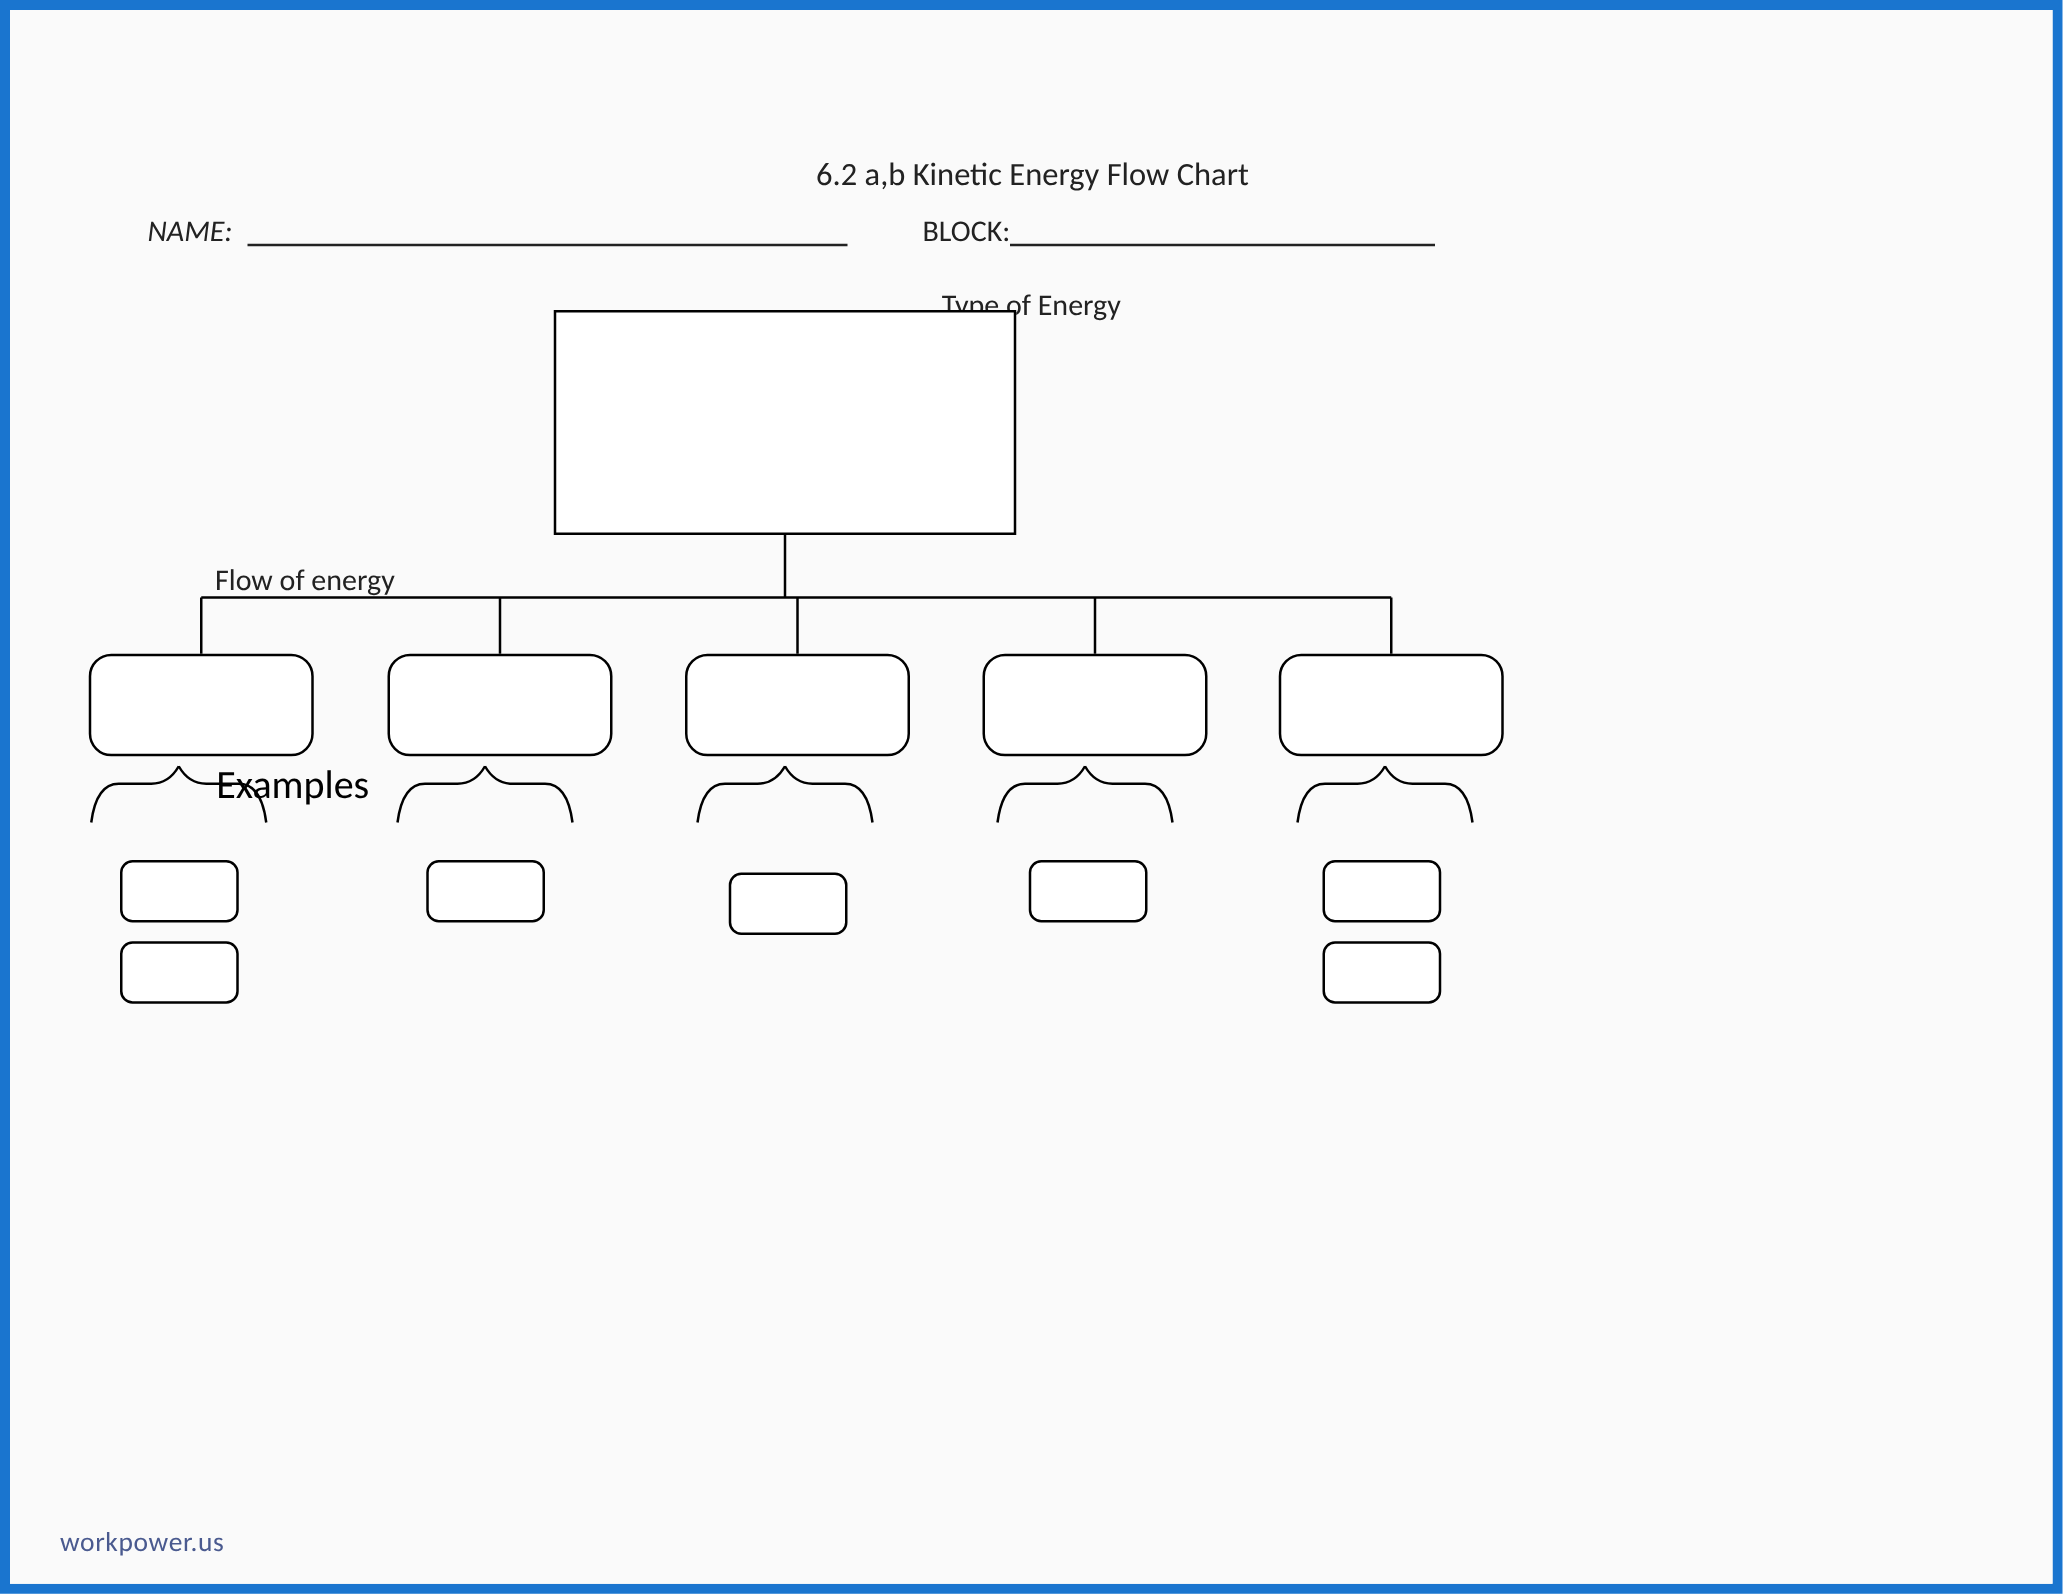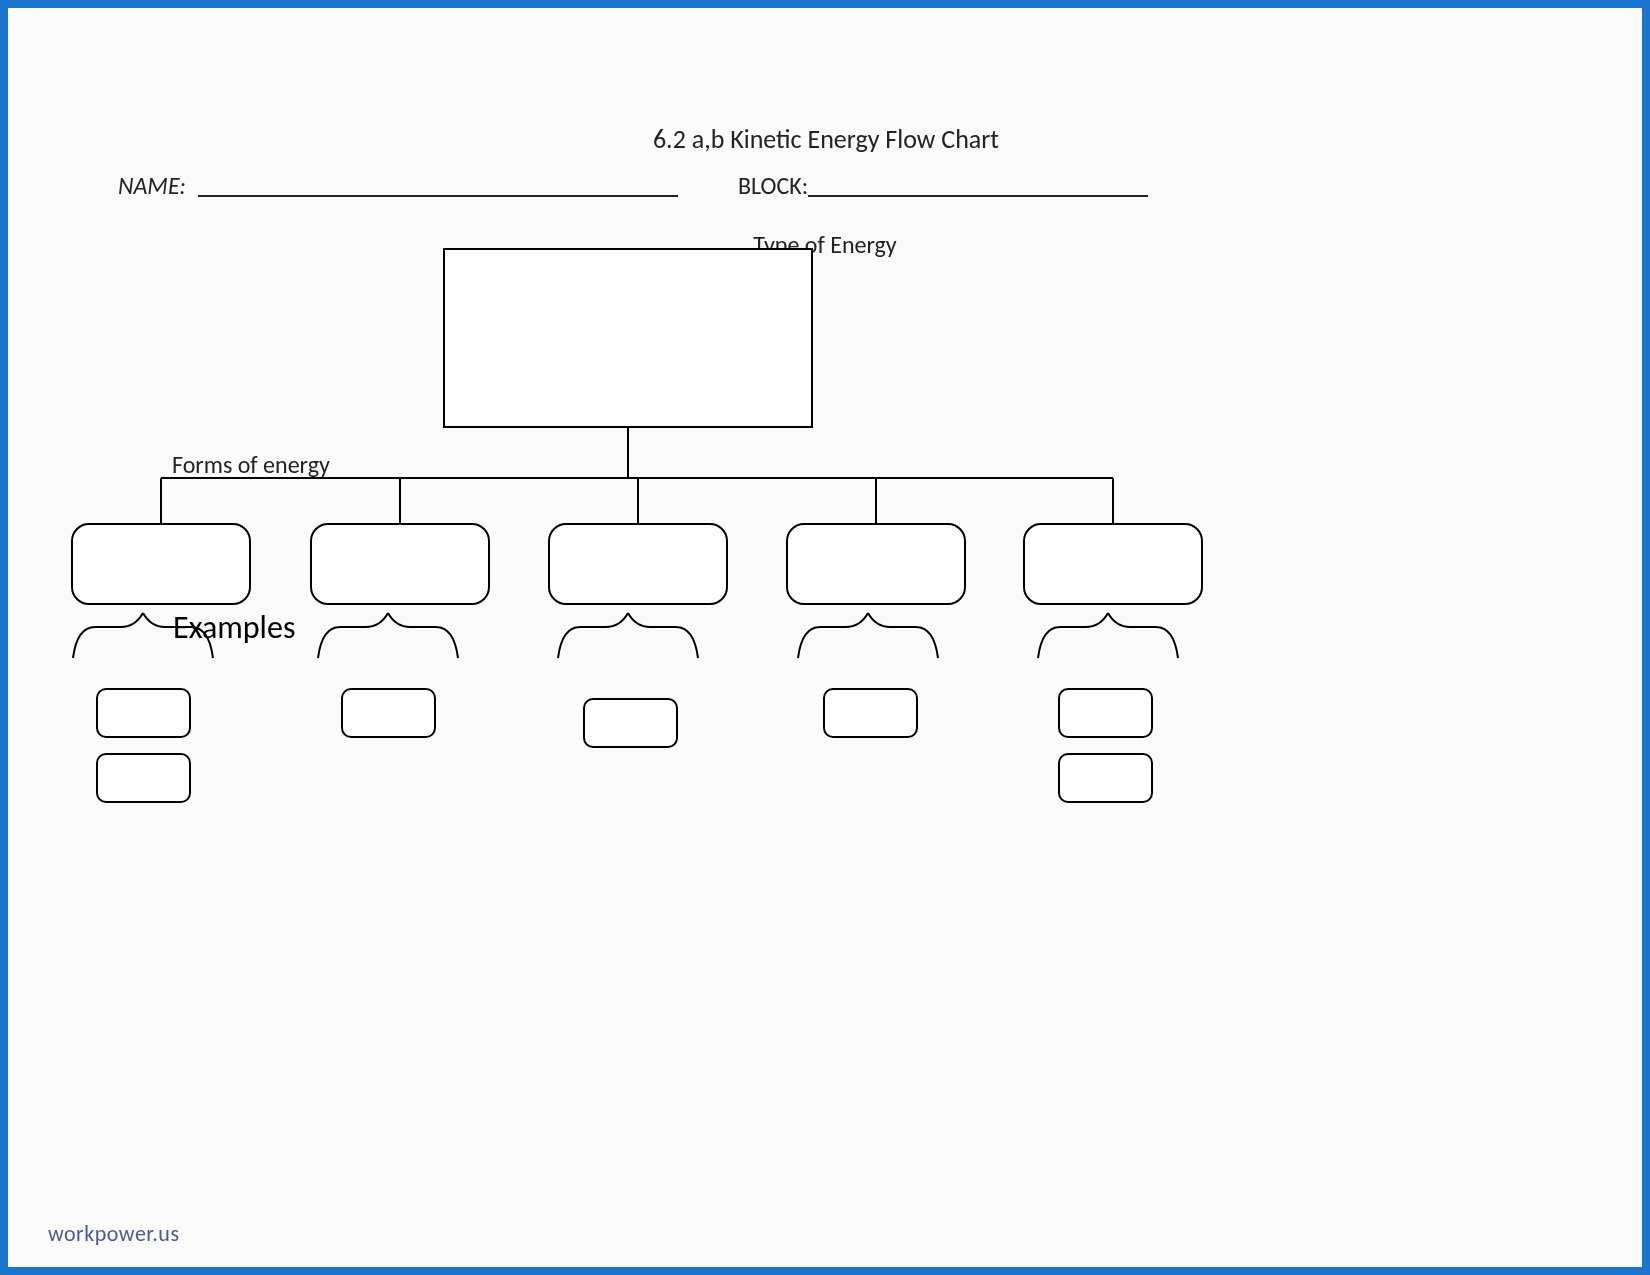--- a/index.html
+++ b/index.html
@@ -194,21 +194,21 @@
              Q 1092 619 1078 619
              L 1052 619
              Q 1034 619 1030 650
              M 1100 605
              Q 1108 619 1122 619
              L 1148 619
              Q 1166 619 1170 650" stroke="#000" stroke-width="2" fill="none"></path>
       </g>
   </svg>
 
-  <div class="forms-label">Forms of energy</div>
+  <div class="forms-label">Flow of energy</div>
 
   <div id="form-boxes">
       <div class="form-box" style="left: 63px; top: 515px;"></div>
       <div class="form-box" style="left: 302px; top: 515px;"></div>
       <div class="form-box" style="left: 540px; top: 515px;"></div>
       <div class="form-box" style="left: 778px; top: 515px;"></div>
       <div class="form-box" style="left: 1015px; top: 515px;"></div>
     </div>
 
   <div class="examples-label">Examples</div>

